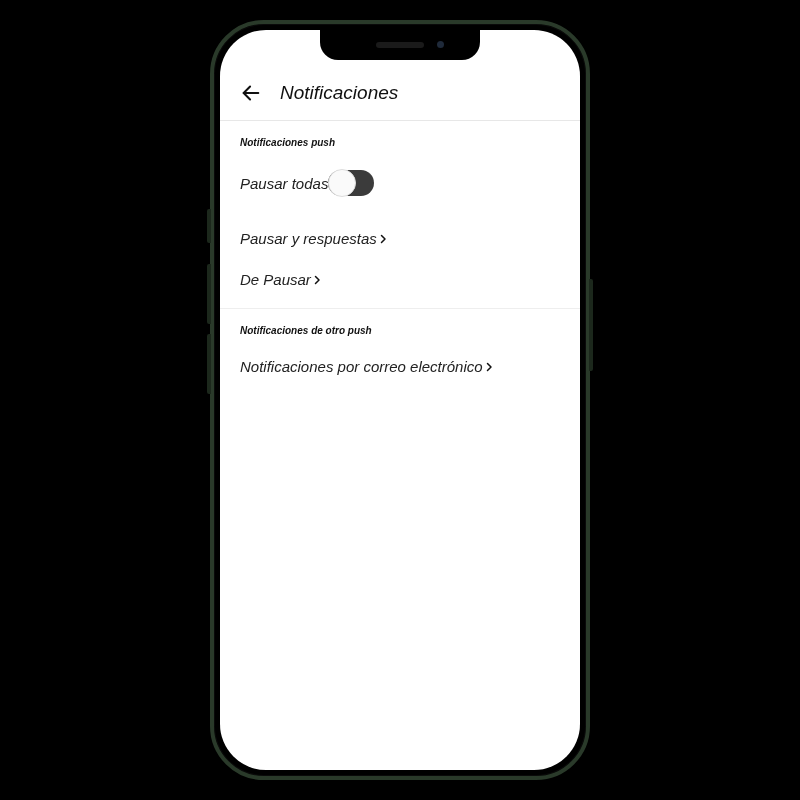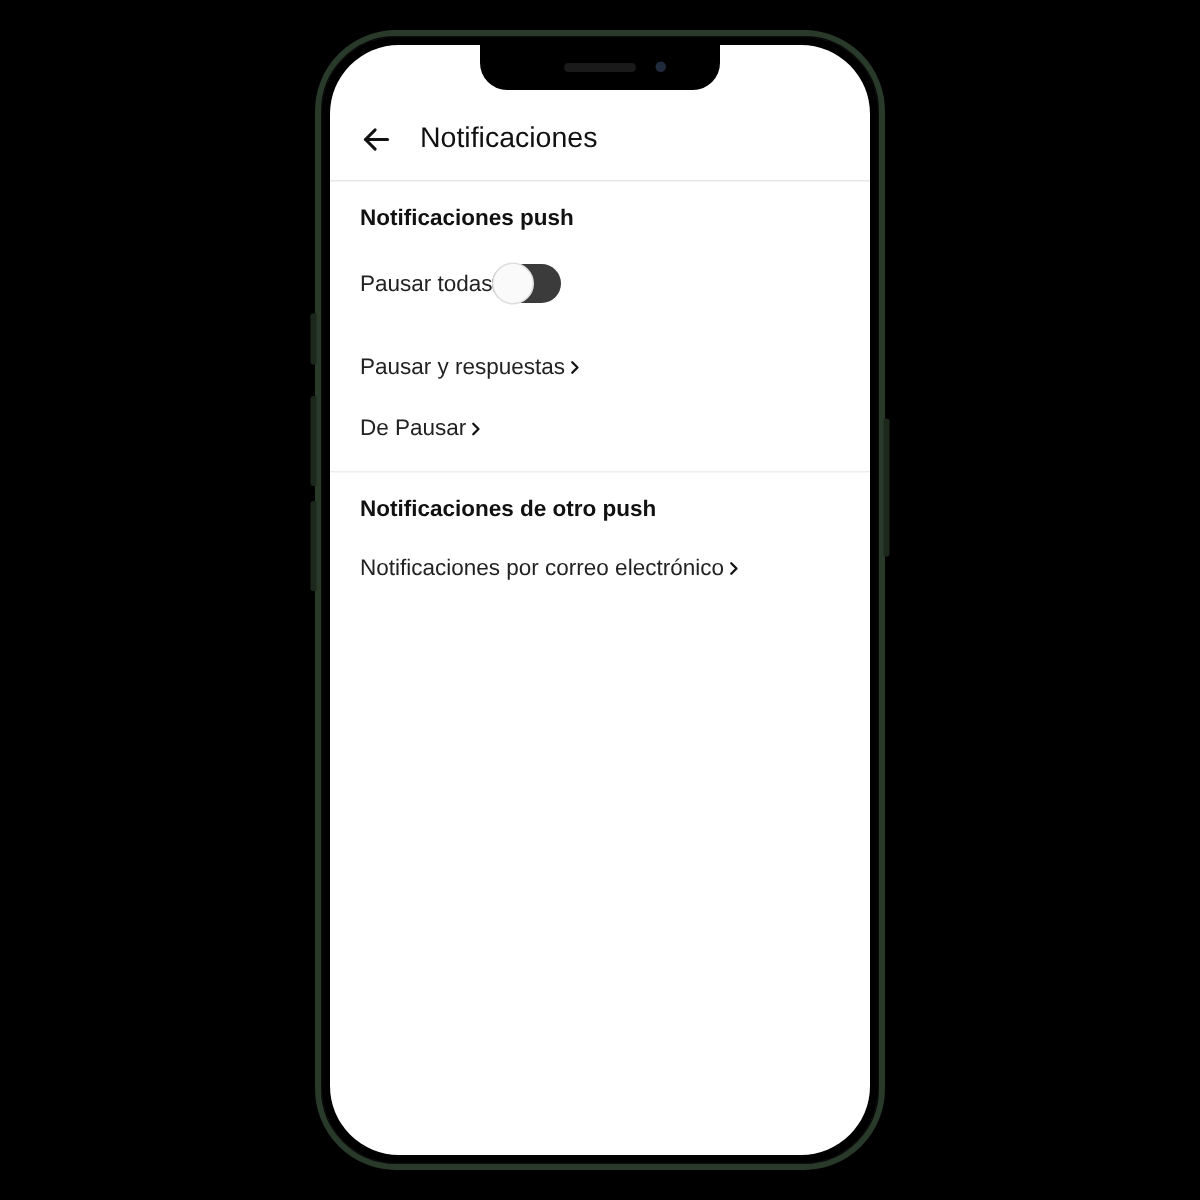--- a/index.html
+++ b/index.html
@@ -4,20 +4,21 @@
   <style>
     * { margin:0; padding:0; box-sizing:border-box; font-family: -apple-system, "Helvetica Neue", Arial, sans-serif; }
     body {
       width:800px; height:800px; background:#000; position:relative; overflow:hidden;
     }
     .phone {
       position:absolute; left:50%; top:50%; transform:translate(-50%,-50%);
       width:380px; height:760px; background:#000;
       border:4px solid #2a3a2a; border-radius:54px; padding:6px;
       box-shadow:0 0 0 1px #0a0a0a inset;
+      font-style:italic;
     }
     .phone-side-l1 { position:absolute; left:-7px; top:185px; width:4px; height:34px; background:#1c281c; border-radius:2px 0 0 2px; }
     .phone-side-l2 { position:absolute; left:-7px; top:240px; width:4px; height:60px; background:#1c281c; border-radius:2px 0 0 2px; }
     .phone-side-l3 { position:absolute; left:-7px; top:310px; width:4px; height:60px; background:#1c281c; border-radius:2px 0 0 2px; }
     .phone-side-r  { position:absolute; right:-7px; top:255px; width:4px; height:92px; background:#1c281c; border-radius:0 2px 2px 0; }
 
     .screen {
       width:100%; height:100%; background:#fff; border-radius:46px; overflow:hidden; position:relative;
     }
     .notch {
@@ -33,21 +34,21 @@
     .content { padding-top:34px; width:100%; height:100%; }
     .topbar {
       display:flex; align-items:center; gap:18px;
       padding:18px 20px 16px 20px;
       border-bottom:1px solid #e7e7e7;
     }
     .topbar .back svg { display:block; }
     .topbar .title { font-size:19px; font-weight:500; color:#111; }
 
     .section { padding:16px 20px 4px 20px; }
-    .section h3 { font-size:15px; font-weight:700; color:#111; margin-bottom:6px; }
+    .section h3 { font-size:10px; font-weight:700; color:#111; margin-bottom:6px; }
 
     .row {
       display:flex; align-items:center; justify-content:flex-start;
       padding:12px 20px; font-size:15px; color:#222;
     }
     .row .chev svg { display:block; }
 
     .toggle {
       position:relative; width:46px; height:26px; background:#3b3b3b; border-radius:30px;
     }

